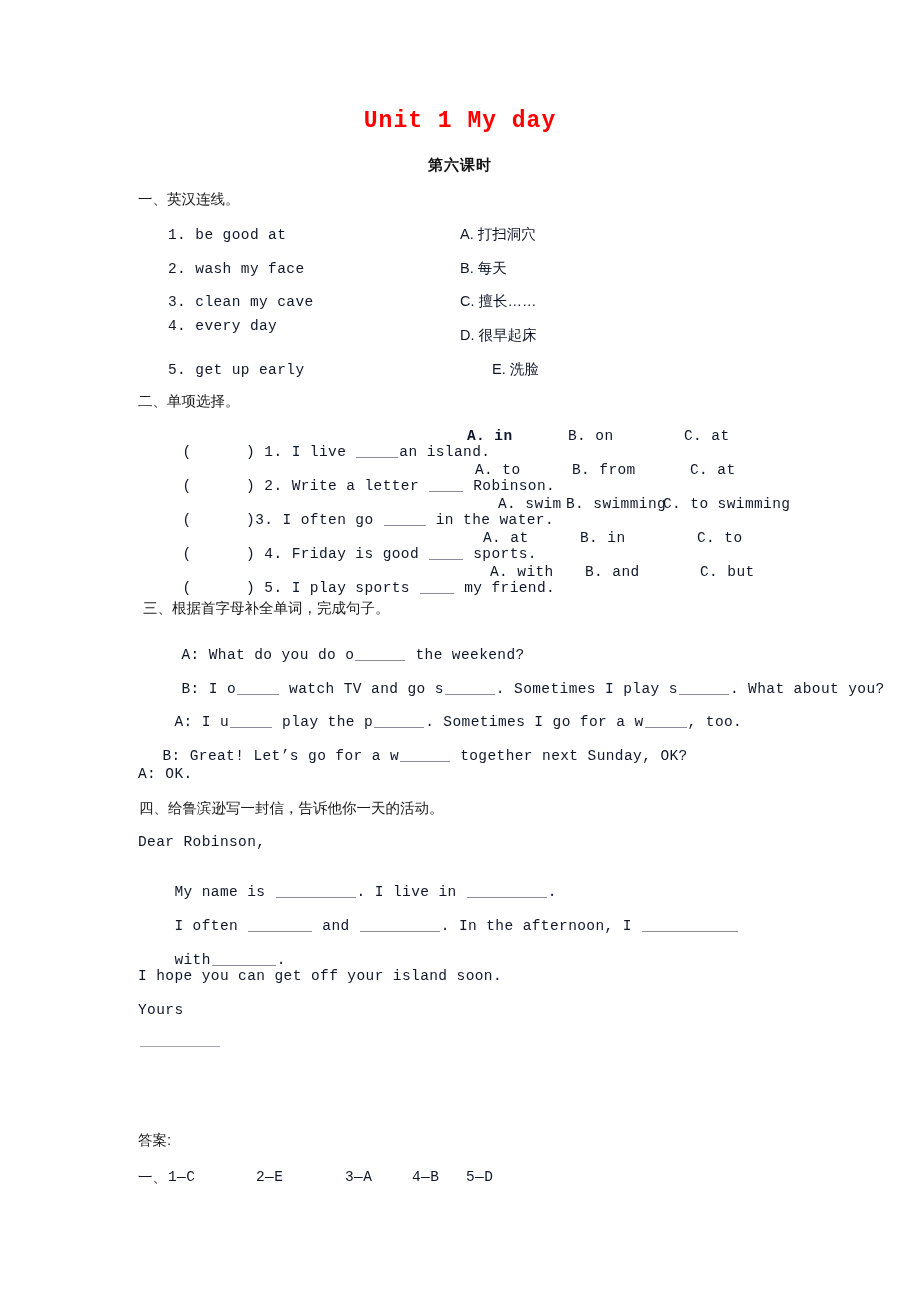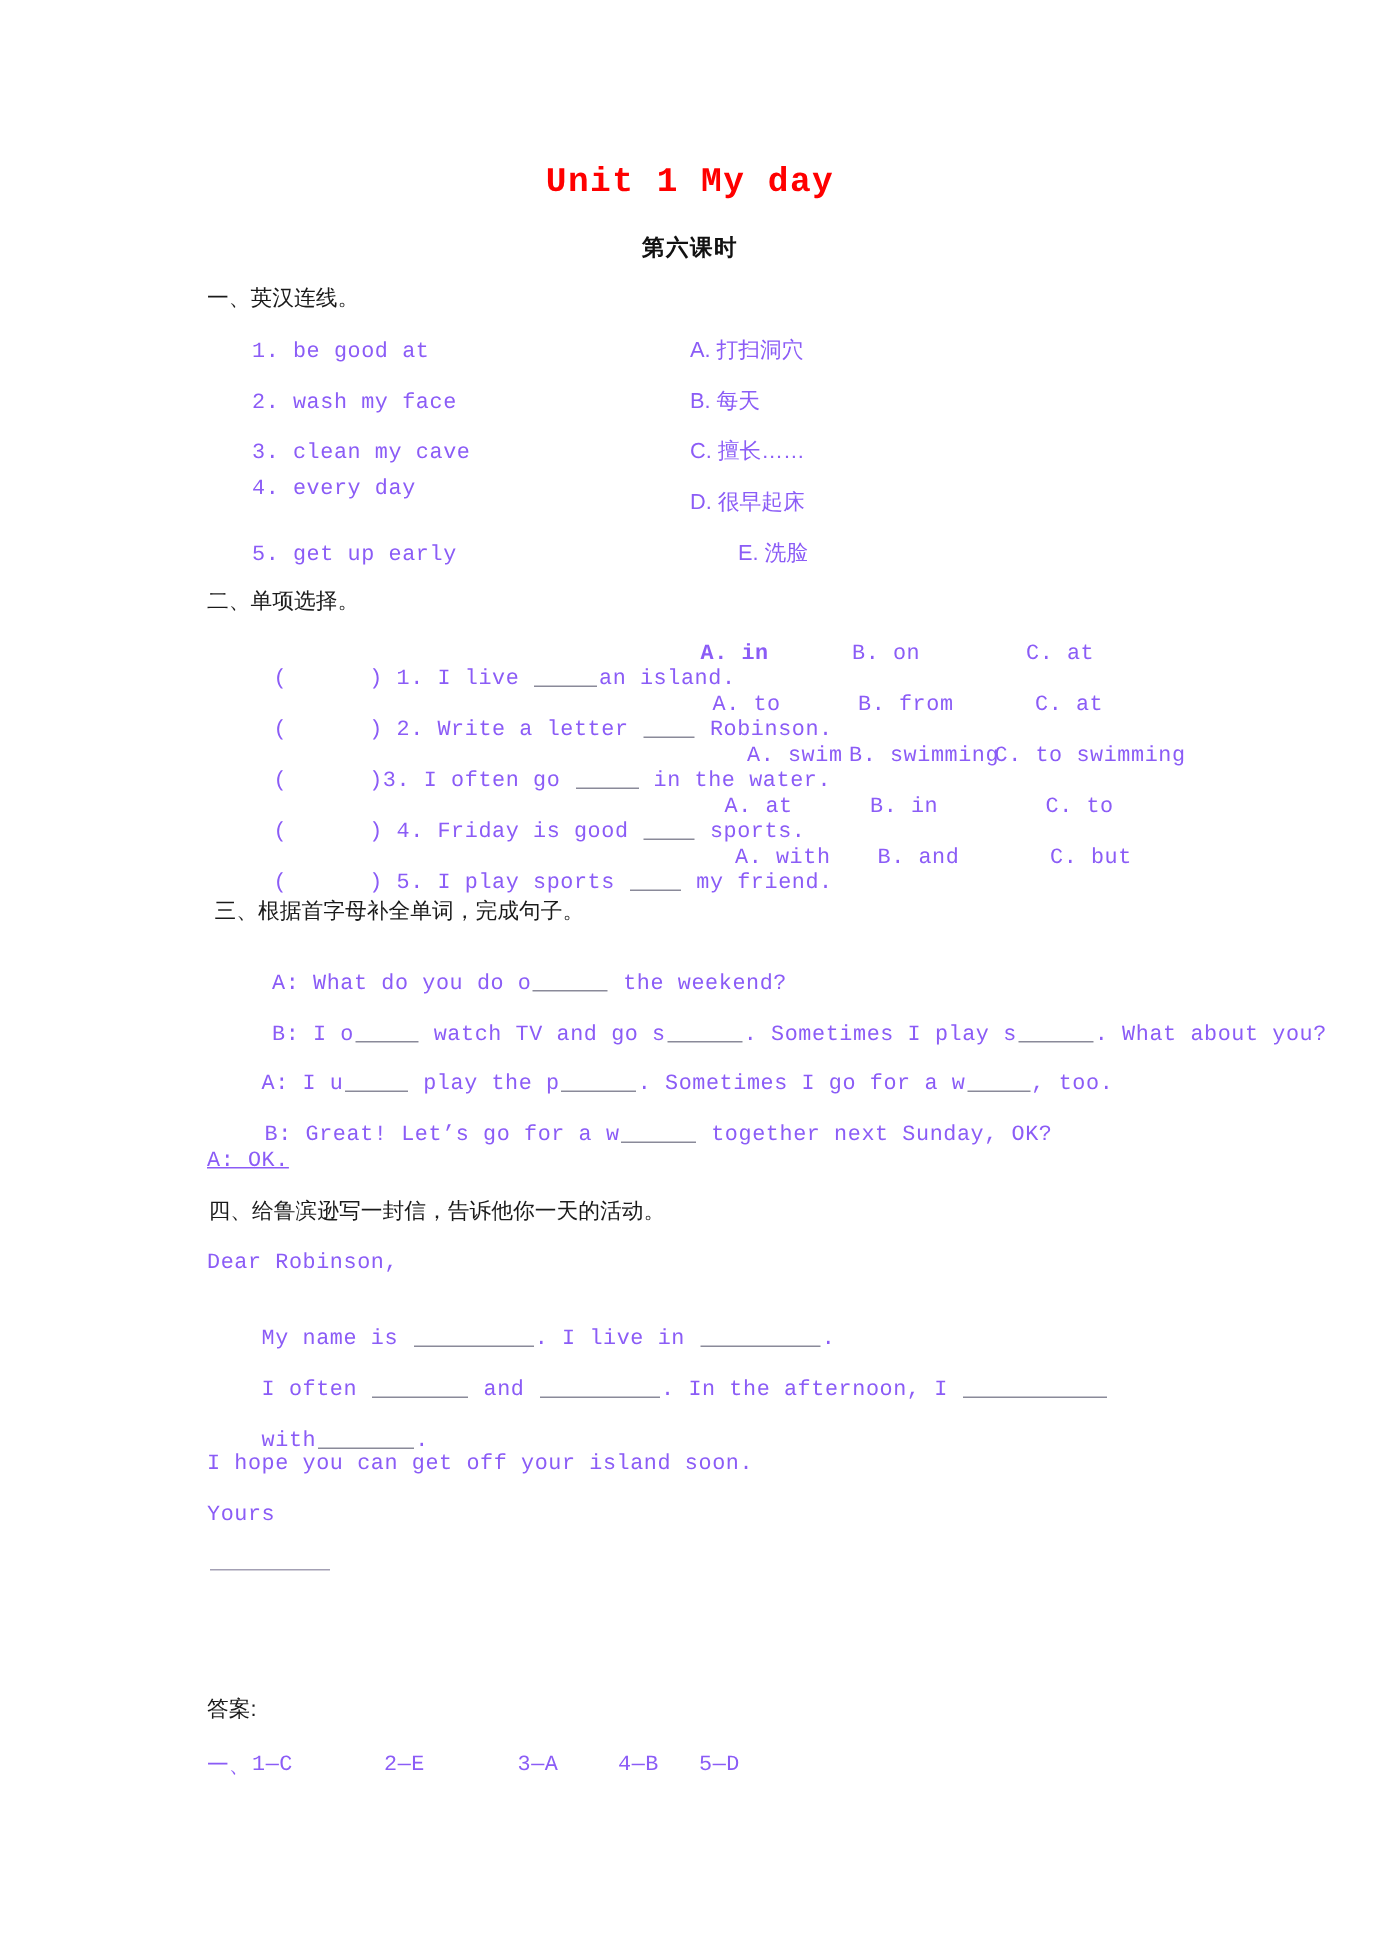--- a/index.html
+++ b/index.html
@@ -46,21 +46,21 @@
     font-size: 15px;
     color: #111;
     letter-spacing: 1px;
   }
 
   
   .line {
     position: absolute;
     font-size: 14.5px;
     white-space: pre;
-    color: #8b5cf6;
+    color: #0f172a;
     line-height: 1;
   }
   .cn {
     font-family: "Liberation Sans", "DejaVu Sans", sans-serif;
     font-size: 14.5px;
   }
   .mono {
     font-family: "Liberation Mono", "DejaVu Sans Mono", monospace;
     letter-spacing: 0.4px;
   }
@@ -163,25 +163,25 @@
   </div>
 
   <div class="line mono" style="top:666px; left:145px;">
     <span>B: I o</span><span class="blank b5"></span><span> watch TV and go s</span><span class="blank b6"></span><span>. Sometimes I play s</span><span class="blank b6"></span><span>. What about you?</span>
   </div>
 
   <div class="line mono" style="top:699px; left:138px;">
     <span>A: I u</span><span class="blank b5"></span><span> play the p</span><span class="blank b6"></span><span>. Sometimes I go for a w</span><span class="blank b5"></span><span>, too.</span>
   </div>
 
-  <div class="line mono" style="top:733px; left:140px;">
+  <div class="line mono" style="top:733px; left:126px;">
     <span>B: Great! Let’s go for a w</span><span class="blank b6"></span><span> together next Sunday, OK?</span>
   </div>
 
-  <div class="line mono" style="top:767px; left:138px;text-decoration:underline;">A: OK.</div>
+  <div class="line mono" style="top:767px; left:138px;">A: OK.</div>
 
   <div class="line section-head" style="top:801px; left:139px;">四、给鲁滨逊写一封信，告诉他你一天的活动。</div>
 
   <div class="line mono" style="top:835px; left:138px;">Dear Robinson,</div>
 
   <div class="line mono" style="top:869px; left:138px;">
     <span>My name is </span><span class="blank b10"></span><span>. I live in </span><span class="blank b10"></span><span>.</span>
   </div>
 
   <div class="line mono" style="top:903px; left:138px;">

